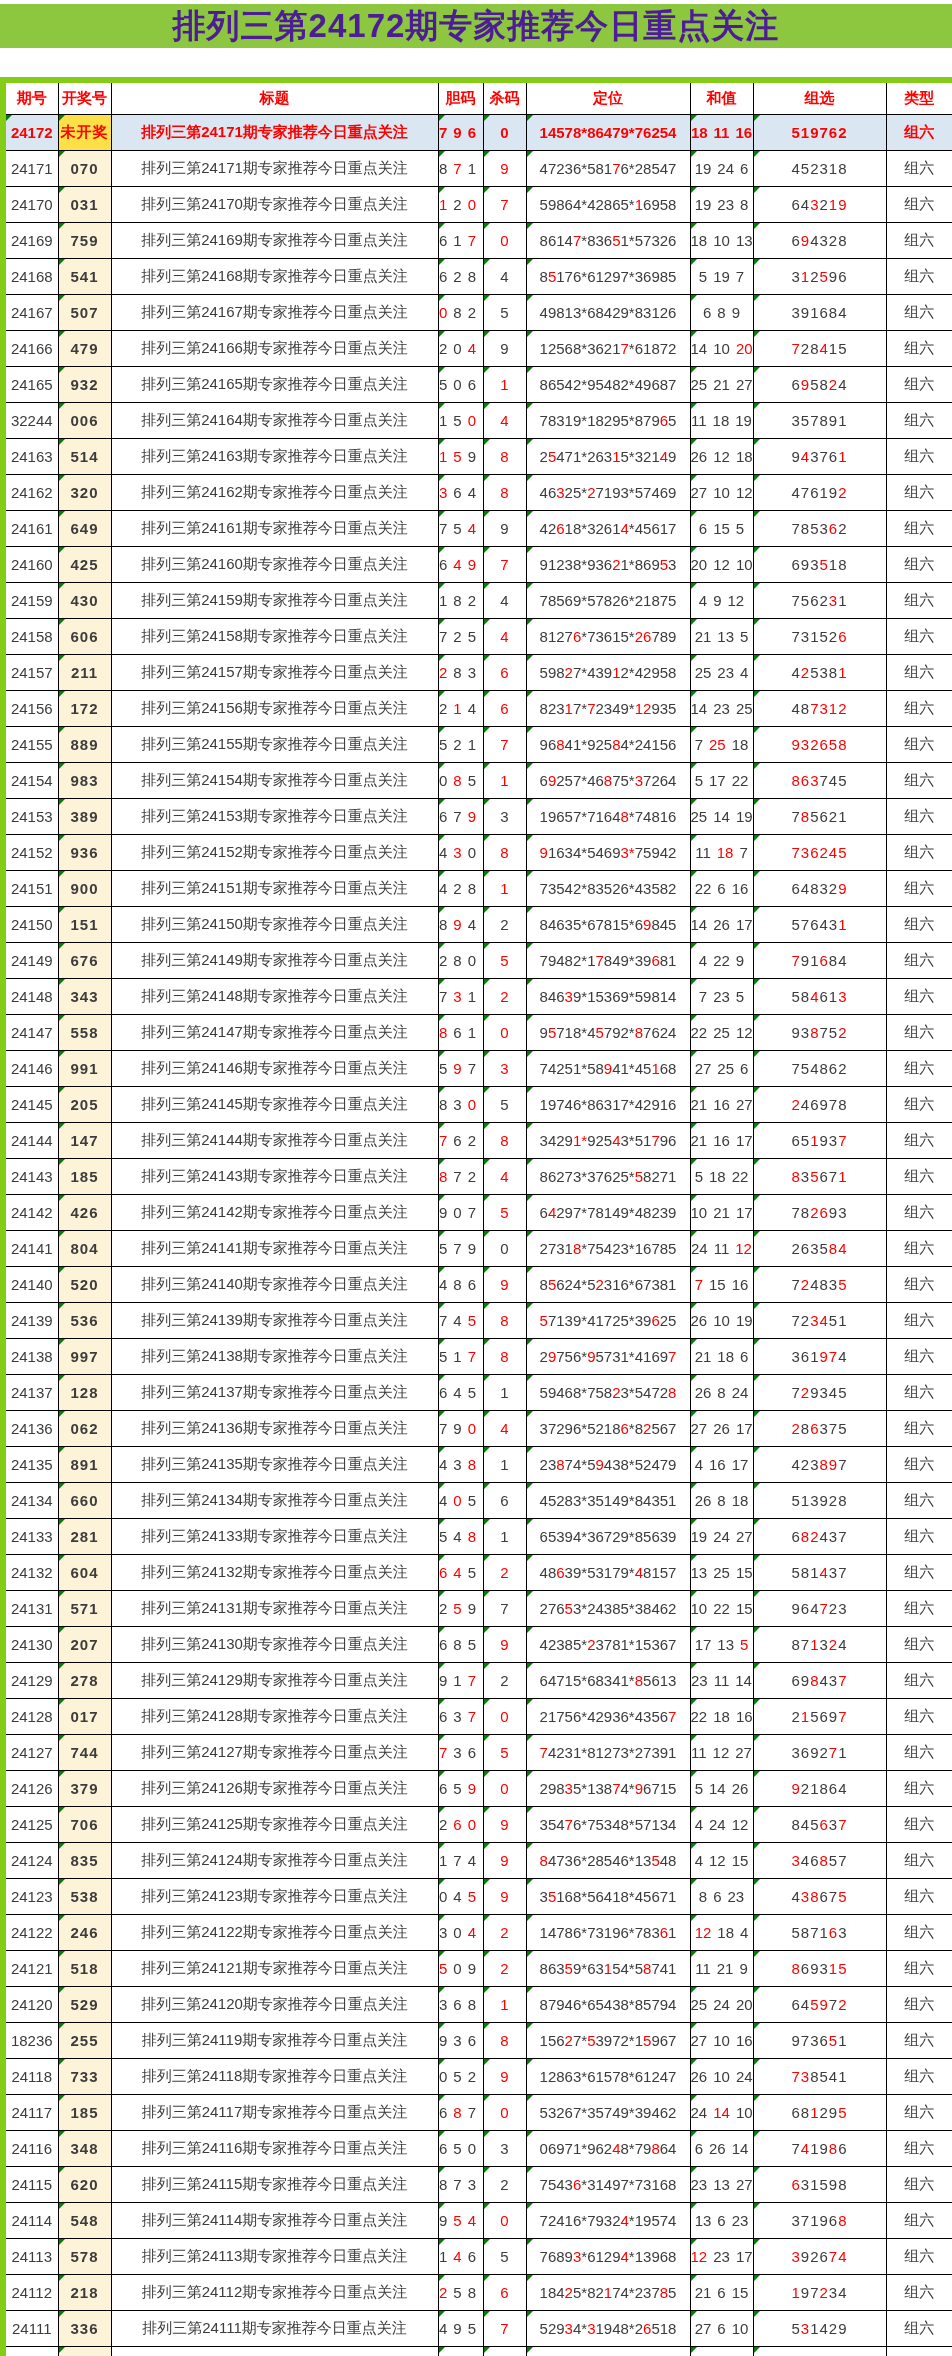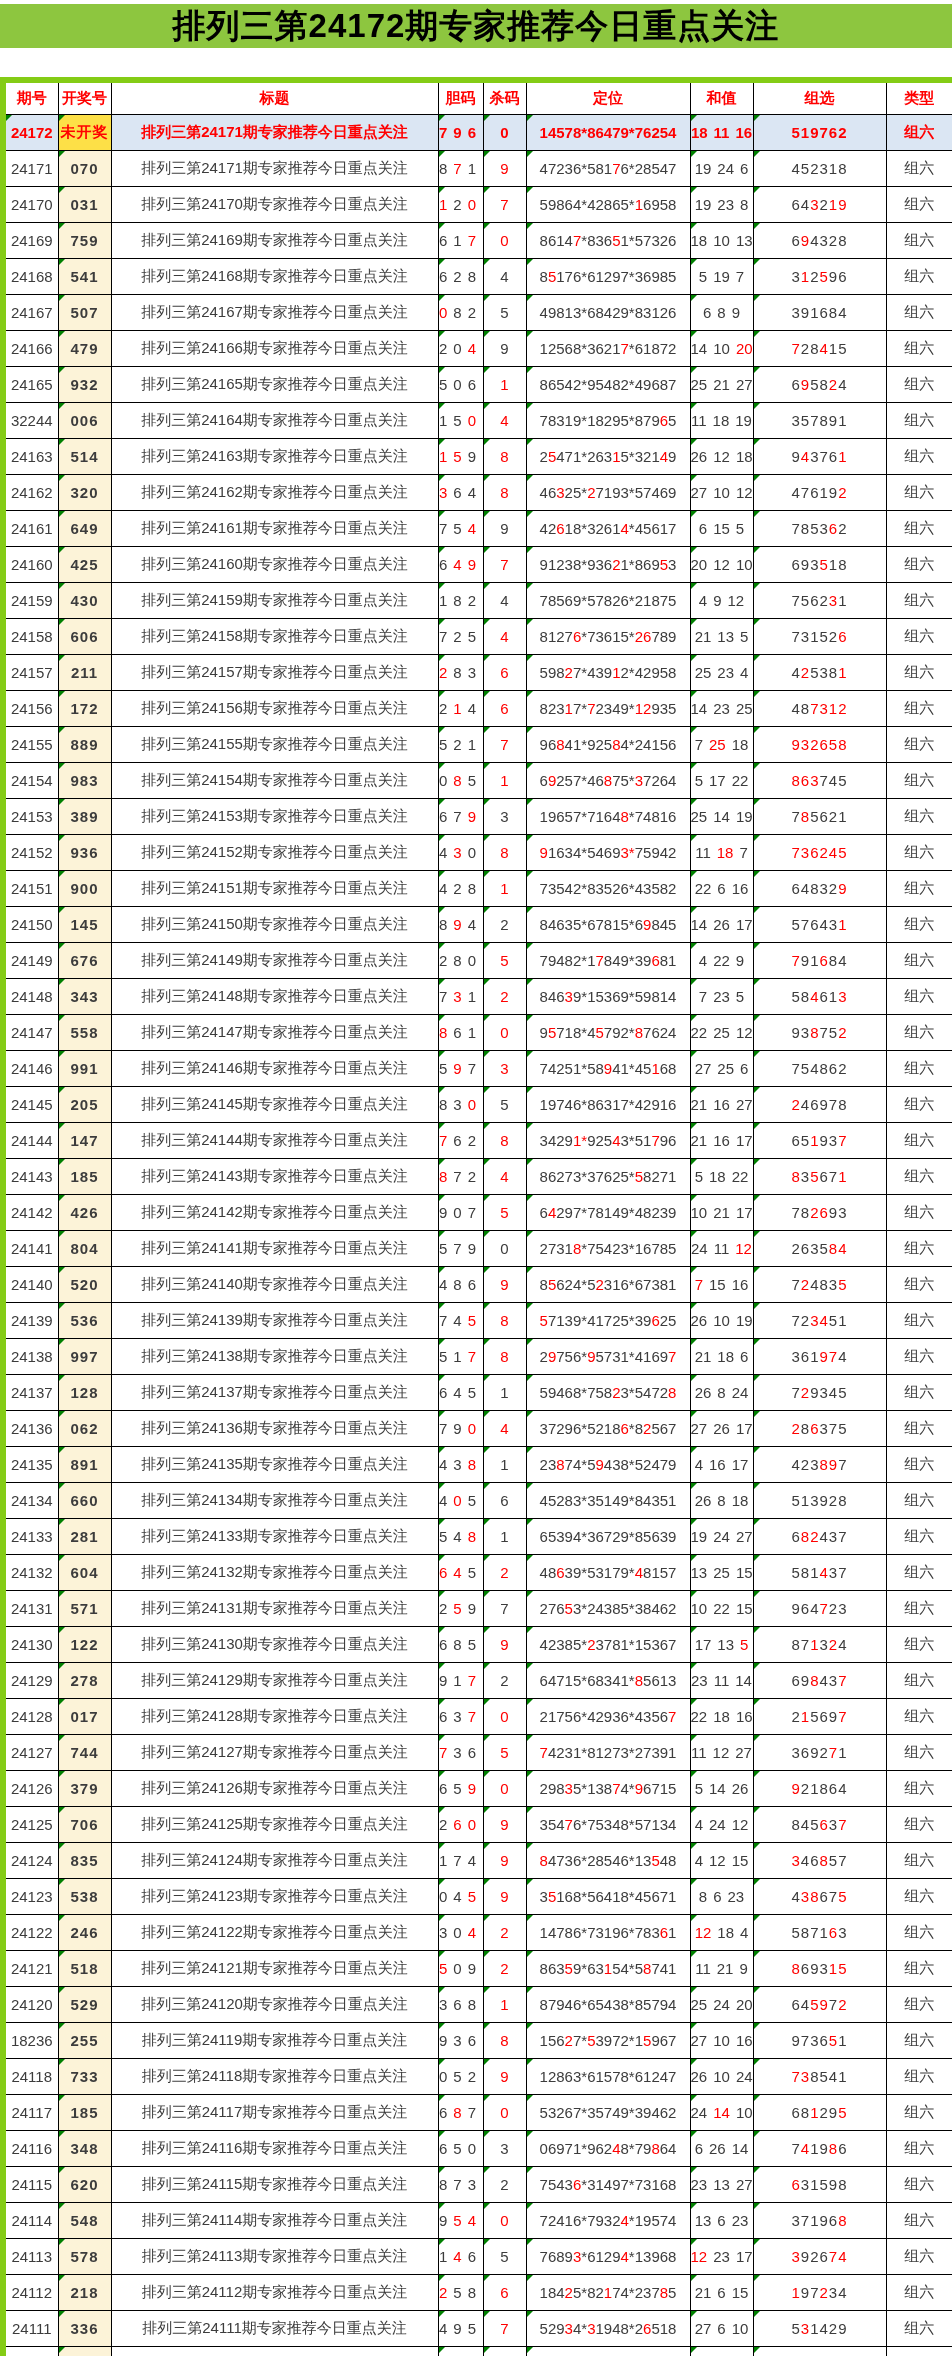--- a/index.html
+++ b/index.html
@@ -1,19 +1,19 @@
 <!DOCTYPE html>
 <html><head>
 <meta charset="utf-8">
 <style>
   html,body{margin:0;padding:0;background:#ffffff;}
   body{width:952px;font-family:"Liberation Sans","DejaVu Sans",sans-serif;}
   .banner{
     margin-top:4px;height:44px;line-height:44px;background:#8DC63F;
-    color:#000000;font-weight:bold;font-size:33px;text-align:center;
+    color:#4c1d95;font-weight:bold;font-size:33px;text-align:center;
     letter-spacing:1px;white-space:nowrap;overflow:hidden;
   }
   table.sheet{border-collapse:collapse;table-layout:fixed;width:952px;border:6px solid #84cc16;margin-top:29px;}
   .sheet th,.sheet td{
     border:1px solid #000;padding:0;text-align:center;vertical-align:middle;
     overflow:hidden;white-space:nowrap;height:35px;
   }
   .sheet thead th{height:31px;color:#FF0000;font-weight:bold;font-size:15px;background:#ffffff;}
   .sheet td{font-size:15px;color:#3C3C3C;}
   .c-issue{font-size:15px;}
@@ -302,21 +302,21 @@
         <td class="c-title">排列三第24151期专家推荐今日重点关注</td>
         <td class="c-dan tri"><span>4</span><span>2</span><span>8</span></td>
         <td class="c-kill tri"><span class="r">1</span></td>
         <td class="c-pos tri"><span>7</span><span>3</span><span>5</span><span>4</span><span>2</span><span>*</span><span>8</span><span>3</span><span>5</span><span>2</span><span>6</span><span>*</span><span>4</span><span>3</span><span>5</span><span>8</span><span>2</span></td>
         <td class="c-sum tri"><span>22</span><span>6</span><span>16</span></td>
         <td class="c-grp tri"><span>6</span><span>4</span><span>8</span><span>3</span><span>2</span><span class="r">9</span></td>
         <td class="c-type">组六</td>
       </tr>
       <tr>
         <td class="c-issue">24150</td>
-        <td class="c-result tri">145</td>
+        <td class="c-result tri">151</td>
         <td class="c-title">排列三第24150期专家推荐今日重点关注</td>
         <td class="c-dan tri"><span>8</span><span class="r">9</span><span>4</span></td>
         <td class="c-kill tri"><span>2</span></td>
         <td class="c-pos tri"><span>8</span><span>4</span><span>6</span><span>3</span><span>5</span><span>*</span><span>6</span><span>7</span><span>8</span><span>1</span><span>5</span><span>*</span><span>6</span><span class="r">9</span><span>8</span><span>4</span><span>5</span></td>
         <td class="c-sum tri"><span>14</span><span>26</span><span>17</span></td>
         <td class="c-grp tri"><span>5</span><span>7</span><span>6</span><span>4</span><span>3</span><span class="r">1</span></td>
         <td class="c-type">组六</td>
       </tr>
       <tr>
         <td class="c-issue">24149</td>
@@ -522,21 +522,21 @@
         <td class="c-title">排列三第24131期专家推荐今日重点关注</td>
         <td class="c-dan tri"><span>2</span><span class="r">5</span><span>9</span></td>
         <td class="c-kill tri"><span>7</span></td>
         <td class="c-pos tri"><span>2</span><span>7</span><span>6</span><span class="r">5</span><span>3</span><span>*</span><span>2</span><span>4</span><span>3</span><span>8</span><span>5</span><span>*</span><span>3</span><span>8</span><span>4</span><span>6</span><span>2</span></td>
         <td class="c-sum tri"><span>10</span><span>22</span><span>15</span></td>
         <td class="c-grp tri"><span>9</span><span>6</span><span>4</span><span class="r">7</span><span>2</span><span>3</span></td>
         <td class="c-type">组六</td>
       </tr>
       <tr>
         <td class="c-issue">24130</td>
-        <td class="c-result tri">122</td>
+        <td class="c-result tri">207</td>
         <td class="c-title">排列三第24130期专家推荐今日重点关注</td>
         <td class="c-dan tri"><span>6</span><span>8</span><span>5</span></td>
         <td class="c-kill tri"><span class="r">9</span></td>
         <td class="c-pos tri"><span>4</span><span>2</span><span>3</span><span>8</span><span>5</span><span>*</span><span class="r">2</span><span>3</span><span>7</span><span>8</span><span>1</span><span>*</span><span>1</span><span>5</span><span>3</span><span>6</span><span>7</span></td>
         <td class="c-sum tri"><span>17</span><span>13</span><span class="r">5</span></td>
         <td class="c-grp tri"><span>8</span><span>7</span><span class="r">1</span><span>3</span><span class="r">2</span><span>4</span></td>
         <td class="c-type">组六</td>
       </tr>
       <tr>
         <td class="c-issue">24129</td>

